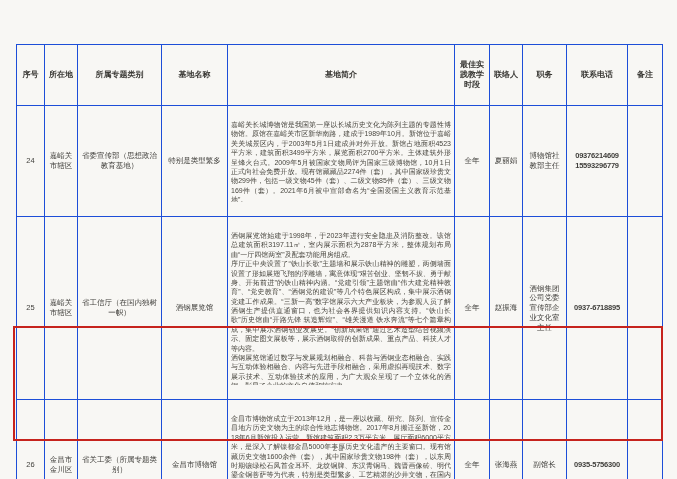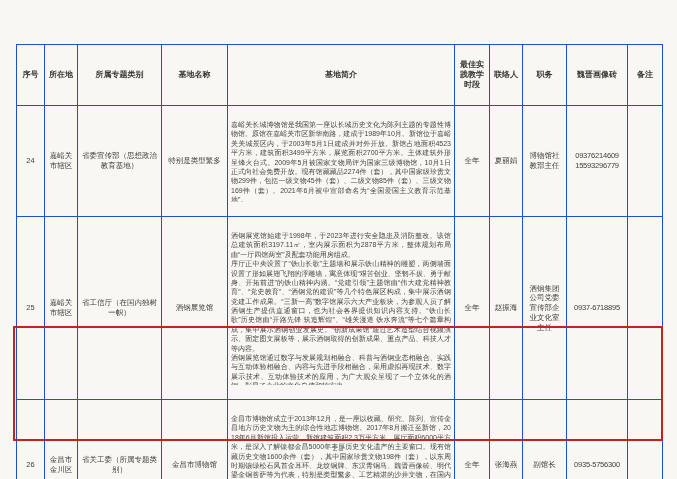--- a/index.html
+++ b/index.html
@@ -48,21 +48,21 @@
     line-height:1.34;
     color:#48463f;
     white-space:pre-wrap;
     overflow:hidden;
     text-align:justify;
   }
   .h-r24 { height:82px; }
   .h-r25 { height:154px; }
   .h-r26 { height:102px; }
   .pre { white-space:pre-wrap; }
-  .phone { font-size:7px; letter-spacing:-0.2px; }
+  .phone { font-size:7px; letter-spacing:-0.2px;font-weight:bold; }
   .highlight-box {
     position:absolute;
     left:13px; top:326px;
     width:650px; height:115px;
     border:2.5px solid #c6231d;
     box-sizing:border-box;
     pointer-events:none;
   }
   .page-number {
     position:absolute;
@@ -94,21 +94,21 @@
     <thead>
       <tr>
         <th>序号</th>
         <th>所在地</th>
         <th>所属专题类别</th>
         <th>基地名称</th>
         <th>基地简介</th>
         <th>最佳实践教学时段</th>
         <th>联络人</th>
         <th>职务</th>
-        <th>魏晋画像砖</th>
+        <th>联系电话</th>
         <th>备注</th>
       </tr>
     </thead>
     <tbody>
       <tr>
         <td>24</td>
         <td>嘉峪关市辖区</td>
         <td>省委宣传部（思想政治教育基地）</td>
         <td>特别是类型繁多</td>
         <td class="cell-intro">

